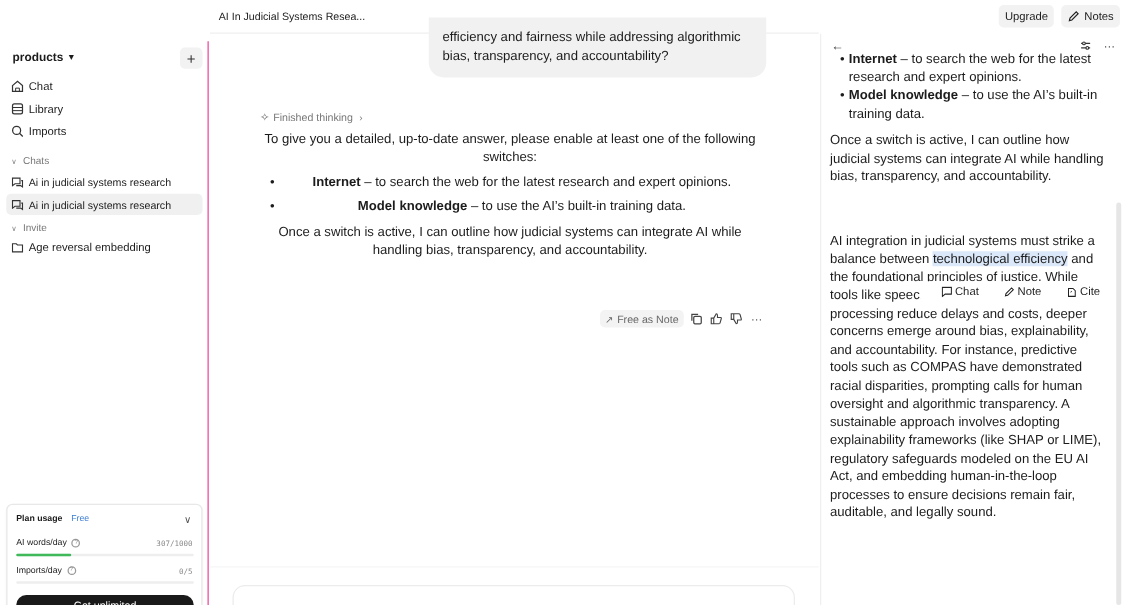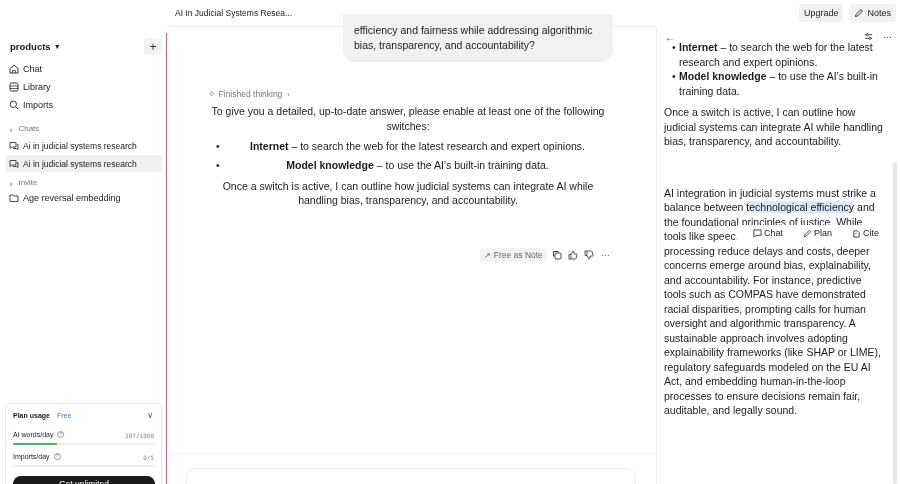--- a/index.html
+++ b/index.html
@@ -267,21 +267,21 @@
       <div class="pi">
         <svg viewBox="0 0 10 10">
             <path d="M1 1 H9 V7 H3.5 L1 9 Z" fill="none" stroke="#222" stroke-width="0.9"></path>
           </svg>
         <span>Chat</span>
       </div>
       <div class="pi">
         <svg viewBox="0 0 10 10">
             <path d="M1.5 8.5 L2 6.5 L7 1.5 L8.5 3 L3.5 8 Z" fill="none" stroke="#222" stroke-width="0.9"></path>
           </svg>
-        <span>Plan</span>
+        <span>Note</span>
       </div>
       <div class="pi">
         <svg viewBox="0 0 10 10">
             <path d="M2 2 H6 L8 4 V9 H2 Z" fill="none" stroke="#222" stroke-width="0.9"></path>
             <path d="M4 5.5 Q4 4.5 5 4.5" fill="none" stroke="#222" stroke-width="0.8"></path>
           </svg>
         <span>Cite</span>
       </div>
     </div>
 

